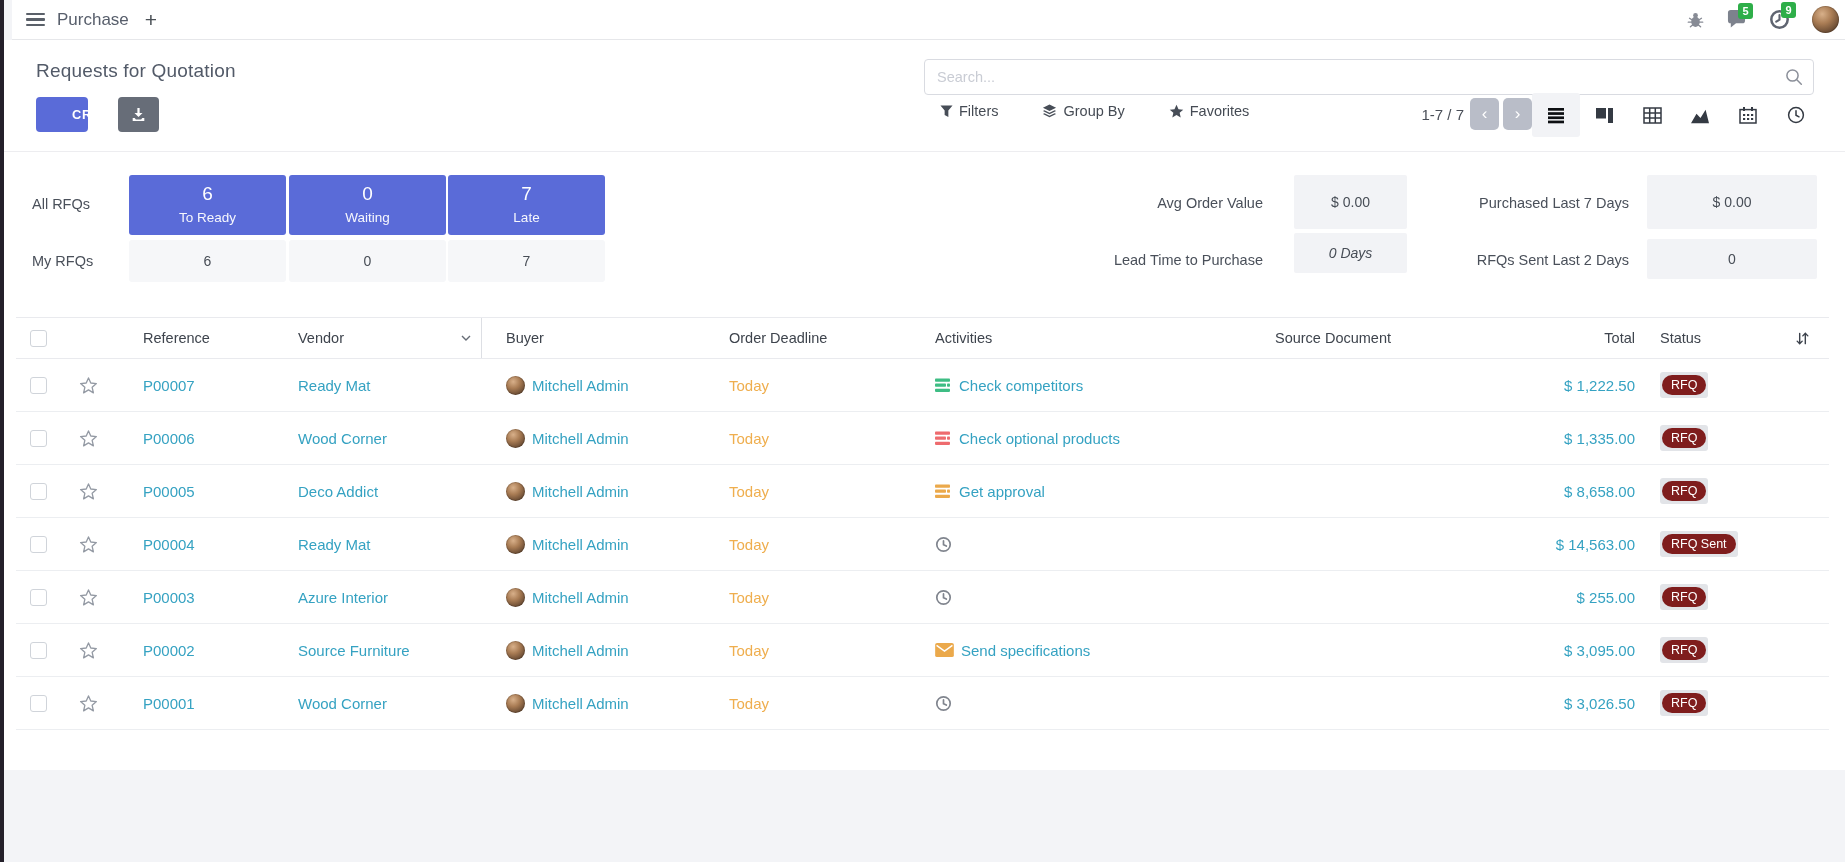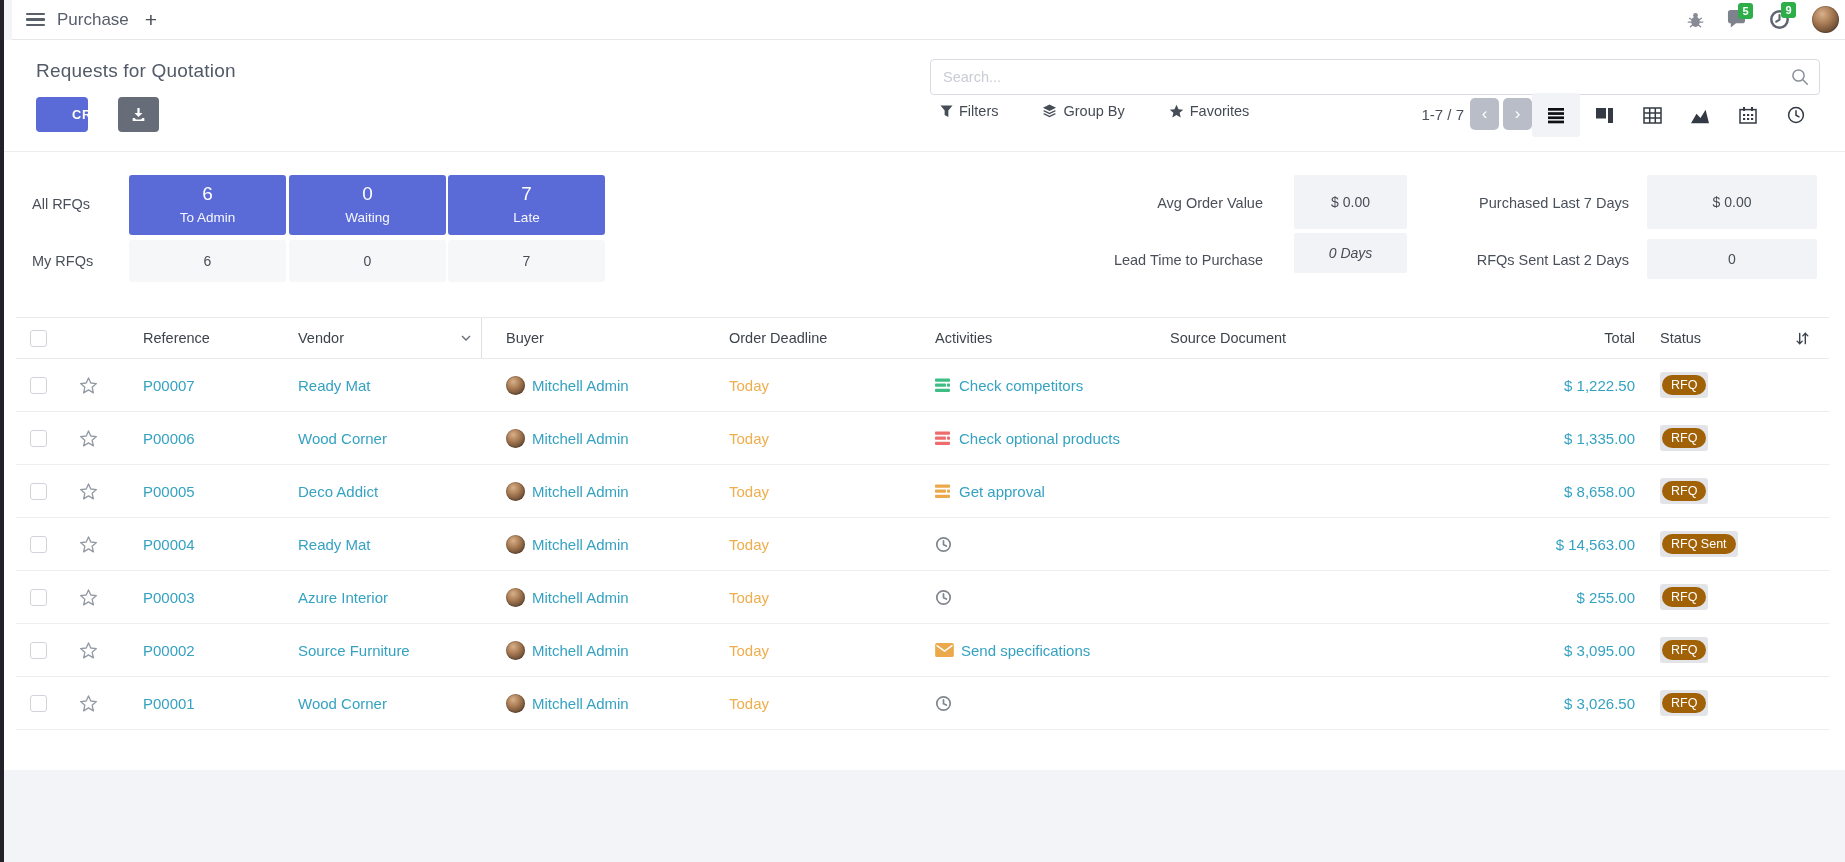--- a/index.html
+++ b/index.html
@@ -20,21 +20,21 @@
                font-weight:bold;padding:1.5px 4.5px;border-radius:3px;line-height:1.2;}
   .avatar{width:27px;height:27px;border-radius:50%;
           background:radial-gradient(circle at 38% 30%, #d8b08a 0%, #a97c54 38%, #6e4f36 72%, #4c3727 100%);
           box-shadow:inset 0 0 0 1px rgba(0,0,0,.15);}
 
   
   .white-main{position:absolute;left:4px;top:40px;width:1841px;height:730px;background:#fff;}
 
   .page-title{position:absolute;left:32px;top:20px;font-size:19px;color:#525a68;letter-spacing:.2px;}
   .search-box{position:absolute;left:920px;top:19px;width:888px;height:34px;border:1px solid #d9dbe1;
-              border-radius:4px;display:flex;align-items:center;background:#fff;margin-left:6px;}
+              border-radius:4px;display:flex;align-items:center;background:#fff;}
   .search-box input{flex:1;border:none;outline:none;font-size:14.5px;padding:0 12px;color:#555;
                     font-family:"Liberation Sans",sans-serif;background:transparent;}
   .search-box input::placeholder{color:#c9ccd4;}
   .search-mag{margin-right:10px;display:flex;cursor:pointer;}
 
   .btn-create{position:absolute;left:32px;top:57px;width:52px;height:35px;background:#5a6bd8;color:#fff;
               border:none;border-radius:4px;font-size:12.8px;font-weight:bold;letter-spacing:.7px;
               font-family:"Liberation Sans",sans-serif;cursor:pointer;padding-left:36px;}
   .btn-download{position:absolute;left:114px;top:57px;width:41px;height:35px;background:#676d78;
                 border:none;border-radius:4px;display:flex;align-items:center;justify-content:center;cursor:pointer;}
@@ -76,30 +76,30 @@
   .c-cb{display:flex;justify-content:center;}
   .cb{width:15px;height:15px;border:1px solid #d0d4da;border-radius:3px;background:#fff;cursor:pointer;}
   .c-star{display:flex;justify-content:center;}
   .c-ref{padding-left:27px;}
   .c-vendor{padding-left:18px;}
   .h-vendor{display:flex;align-items:center;justify-content:space-between;align-self:stretch;
             border-right:1px solid #dddfe4;padding-right:10px;}
   .c-buyer{padding-left:24px;display:flex;align-items:center;gap:7px;}
   .c-deadline{padding-left:19px;color:#efae4e;}
   .c-activity{padding-left:15px;display:flex;align-items:center;gap:7px;}
-  .c-source{}
+  .c-source{text-align:center;}
   .c-total{text-align:right;padding-right:6px;}
   .c-status{padding-left:19px;}
   .c-gear{display:flex;justify-content:center;}
   a.lnk{color:#35a2c2;text-decoration:none;cursor:pointer;}
   .mini-avatar{width:19px;height:19px;border-radius:50%;flex:none;
         background:radial-gradient(circle at 38% 30%, #d8b08a 0%, #a97c54 38%, #6e4f36 72%, #4c3727 100%);
         box-shadow:inset 0 0 0 1px rgba(0,0,0,.15);}
   .badge-back{display:inline-block;background:#e2e4e8;border-radius:3px;padding:3px 2px;}
-  .badge-pill{display:inline-block;background:#a16207;color:#fff;font-size:12.5px;
+  .badge-pill{display:inline-block;background:#7f1d1d;color:#fff;font-size:12.5px;
               padding:2.5px 9px;border-radius:10px;line-height:1.2;}
   .sum-total{font-size:15px;font-weight:bold;color:#3f4550;}
 </style>
 </head>
 <body>
 
 <div id="app">
   <div class="left-edge"></div>
 
   <div class="navbar">
@@ -233,21 +233,21 @@
           </svg>
       </div>
     </div>
 
     <div class="dashboard">
       <div class="dash-label" style="left:28px;top:44px;">All RFQs</div>
       <div class="dash-label" style="left:28px;top:101px;">My RFQs</div>
 
       <div class="tile-blue" style="left:125px;">
         <div class="cnt">6</div>
-        <div class="lbl">To Admin</div>
+        <div class="lbl">To Ready</div>
       </div>
       <div class="tile-blue" style="left:285px;">
         <div class="cnt">0</div>
         <div class="lbl">Waiting</div>
       </div>
       <div class="tile-blue" style="left:444px;">
         <div class="cnt">7</div>
         <div class="lbl">Late</div>
       </div>
 

